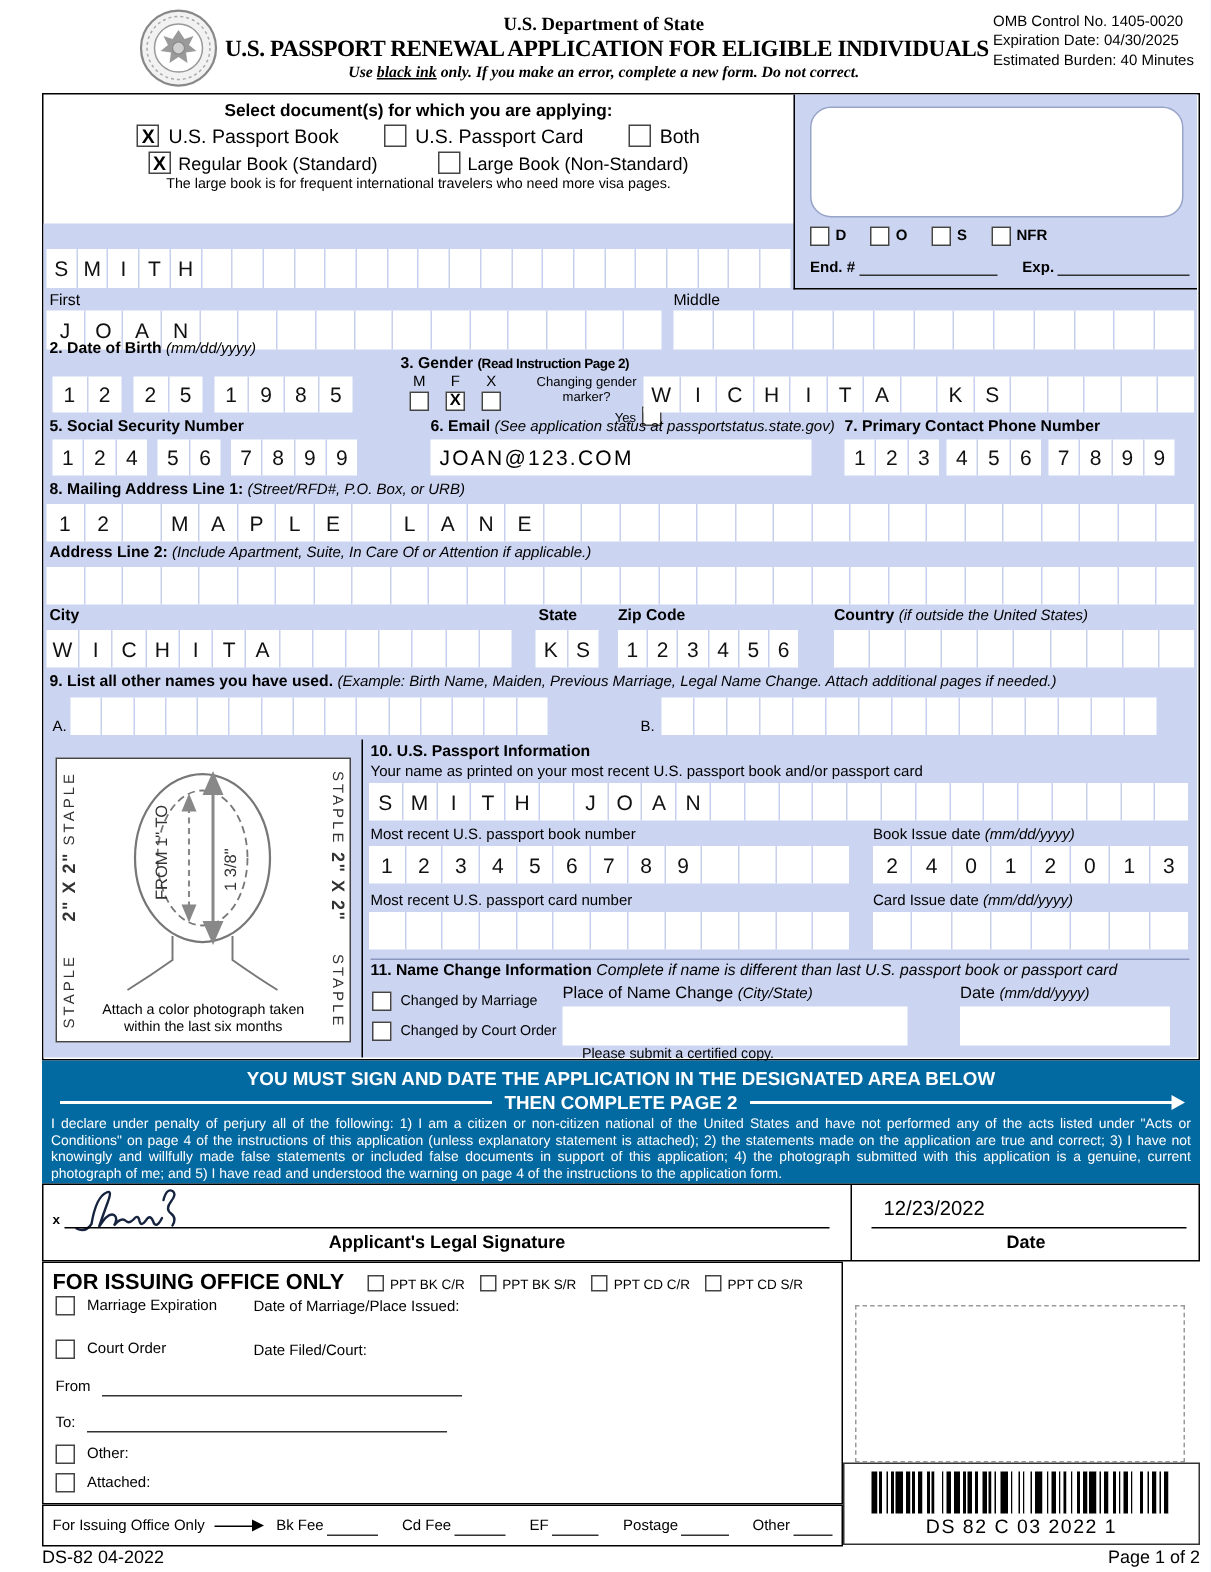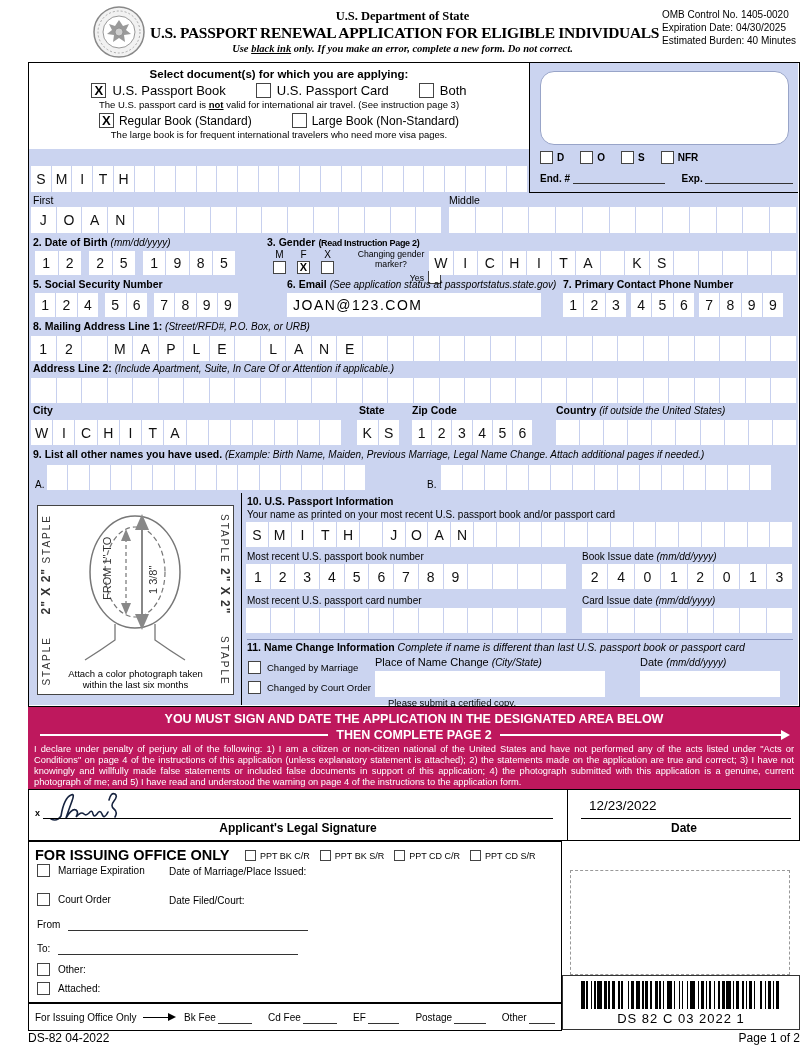--- a/index.html
+++ b/index.html
@@ -11,21 +11,21 @@
   .mainbox{position:absolute;left:28px;top:62px;width:772px;height:645px;border:1.5px solid #000;box-sizing:border-box;background:#fff;}
   .bluefill{position:absolute;background:#cbd4f0;}
   .band{position:absolute;font-size:10.5px;line-height:15px;white-space:nowrap;}
   .band .hint{font-style:italic;font-weight:normal;font-size:10px;}
   .comb{position:absolute;display:flex;background:#fff;}
   .comb .cell{flex:1;border-right:1px solid #c7d0ee;text-align:center;font-size:14px;color:#111;display:flex;align-items:center;justify-content:center;}
   .comb .cell:last-child{border-right:none;}
   .cb{width:13px;height:13px;border:1px solid #444;background:#fff;display:inline-flex;align-items:center;justify-content:center;font-size:11px;font-weight:bold;line-height:1;box-sizing:border-box;flex:none;}
   .cb-lg{width:15px;height:15px;font-size:13px;}
   .uline{display:inline-block;border-bottom:1px solid #333;height:12px;vertical-align:bottom;}
-  .banner{position:absolute;left:28px;top:707px;width:772px;height:106px;background:#be185d;color:#fff;box-sizing:border-box;}
+  .banner{position:absolute;left:28px;top:707px;width:772px;height:106px;background:#0369a1;color:#fff;box-sizing:border-box;}
   .bannerline1{text-align:center;font-weight:bold;font-size:12.5px;padding-top:5px;}
   .bannerline2{display:flex;align-items:center;font-weight:bold;font-size:12.5px;padding:2px 4px 0 4px;}
   .hline{flex:1;border-top:2px solid #fff;margin:0 8px;position:relative;height:0;}
   .hline.arr::after{content:"";position:absolute;right:-2px;top:-6px;border-left:9px solid #fff;border-top:5px solid transparent;border-bottom:5px solid transparent;}
   .decl{position:absolute;left:34px;top:744px;width:760px;color:#fff;font-size:9.3px;line-height:1.2;text-align:justify;}
   .sigbox{position:absolute;left:28px;top:789px;width:772px;height:52px;border:1.5px solid #000;box-sizing:border-box;background:#fff;}
   .officebox{position:absolute;left:28px;top:841px;width:534px;height:162px;border:1.5px solid #000;box-sizing:border-box;background:#fff;}
   .dashbox{position:absolute;left:570px;top:870px;width:220px;height:105px;border:1.5px dashed #999;background:#fff;box-sizing:border-box;}
   .barcodebox{position:absolute;left:562px;top:975px;width:238px;height:55px;border:1.5px solid #333;background:#fff;box-sizing:border-box;text-align:center;}
   .bars{display:flex;justify-content:center;margin-top:5px;height:28px;}
@@ -102,21 +102,20 @@
           </span>
         <span style="display:flex;gap:6px;align-items:center">
             <span class="cb cb-lg"></span>
             <span>U.S. Passport Card</span>
           </span>
         <span style="display:flex;gap:6px;align-items:center">
             <span class="cb cb-lg"></span>
             <span>Both</span>
           </span>
       </div>
-      <div style="text-align:center;font-size:9.5px;margin-top:1px"><span>The U.S. passport card is </span><span class="b" style="text-decoration:underline">not</span><span> valid for international air travel. (See instruction page 3)</span></div>
       <div style="display:flex;justify-content:center;gap:40px;align-items:center;margin-top:3px;font-size:12px">
         <span style="display:flex;gap:5px;align-items:center">
             <span class="cb cb-lg">X</span>
             <span>Regular Book (Standard)</span>
           </span>
         <span style="display:flex;gap:5px;align-items:center">
             <span class="cb cb-lg"></span>
             <span>Large Book (Non-Standard)</span>
           </span>
       </div>
@@ -178,21 +177,21 @@
         <span class="cell"></span>
         <span class="cell"></span>
         <span class="cell"></span>
         <span class="cell"></span>
         <span class="cell"></span>
         <span class="cell"></span>
         <span class="cell"></span>
         <span class="cell"></span>
       </div>
 
-    <div class="band" style="left:4px;top:172px">
+    <div class="band" style="left:4px;top:162px">
       <span class="b">2.</span>&nbsp;<span class="b">Date of Birth</span>&nbsp;<span class="hint">(mm/dd/yyyy)</span>
     </div>
     <div class="abs" style="left:6px;top:188px;display:flex;gap:8px">
       <div class="comb" style="position:static;width:46px;height:24px">
           <span class="cell">1</span>
           <span class="cell">2</span>
         </div>
       <div class="comb" style="position:static;width:46px;height:24px">
           <span class="cell">2</span>
           <span class="cell">5</span>

